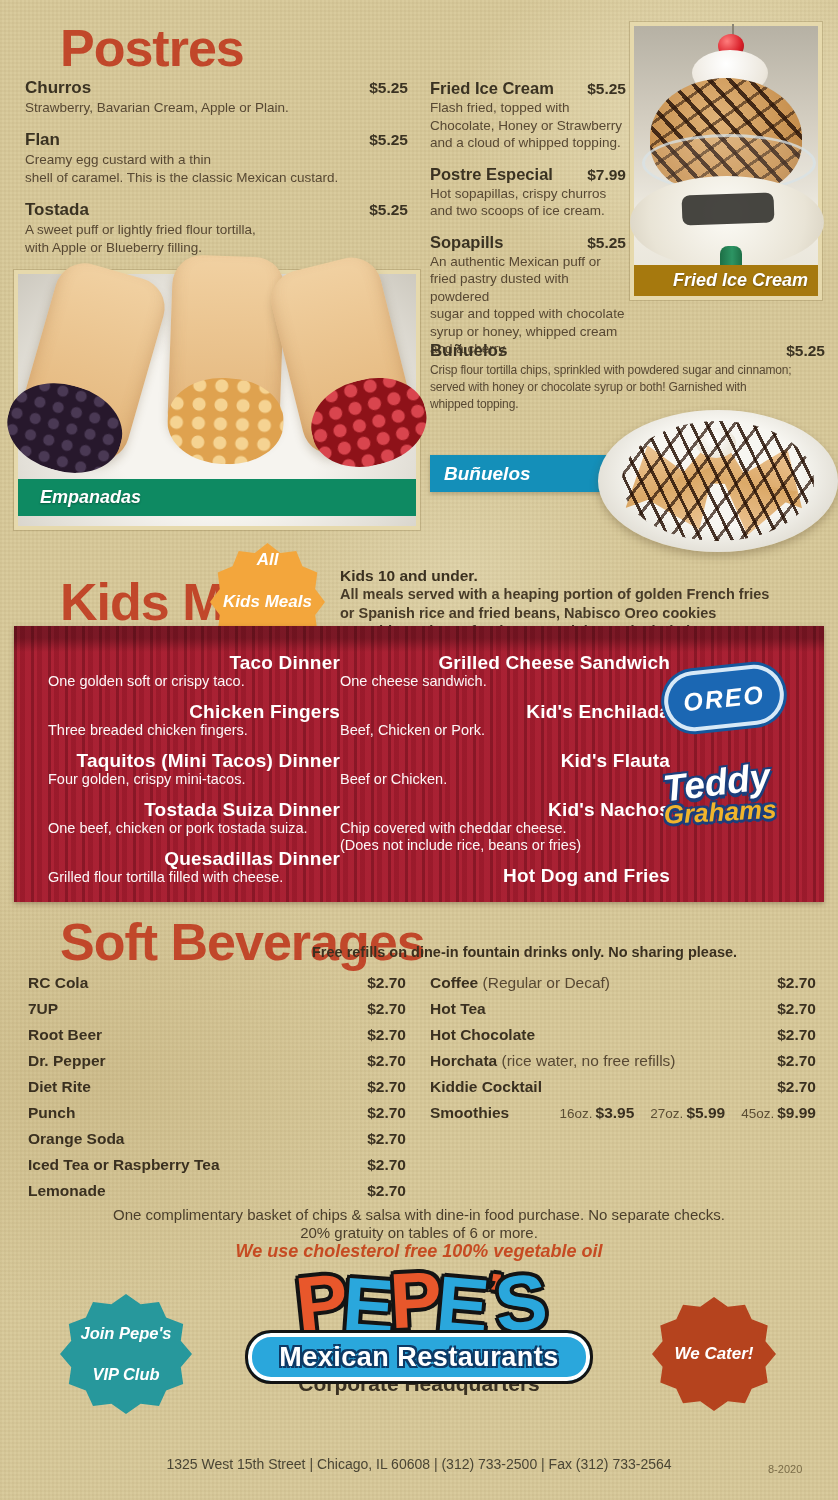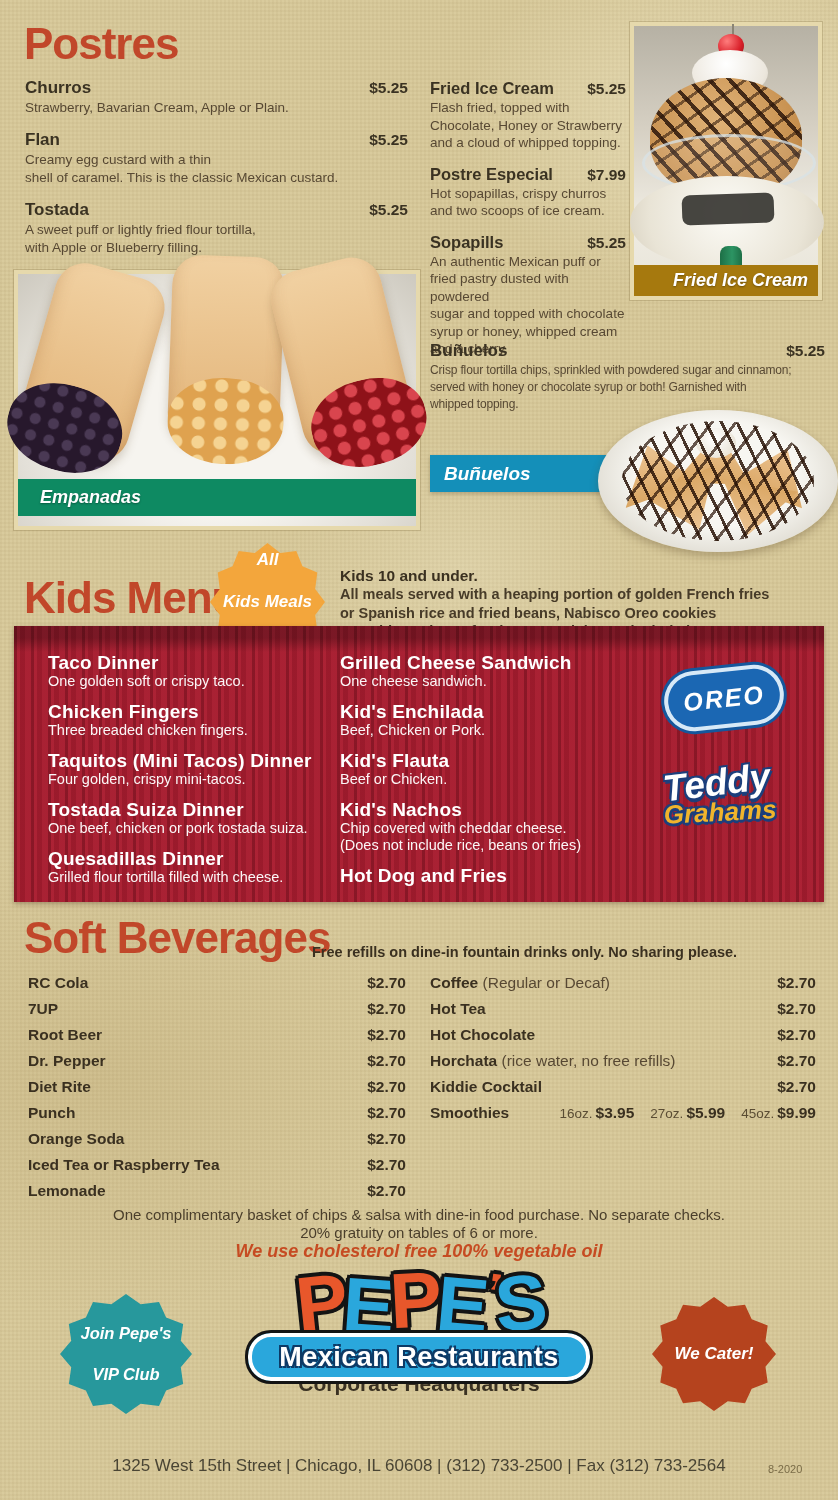--- a/index.html
+++ b/index.html
@@ -8,21 +8,21 @@
     font-family:"Liberation Sans",sans-serif;color:#3d3424;
     background-color:#d9cb9d;
     background-image:
       radial-gradient(ellipse 420px 300px at 85% 8%, rgba(255,250,225,.35), transparent 60%),
       radial-gradient(ellipse 500px 380px at 12% 72%, rgba(150,120,60,.14), transparent 62%),
       radial-gradient(ellipse 300px 220px at 55% 38%, rgba(255,252,235,.18), transparent 60%),
       repeating-linear-gradient(0deg, rgba(150,125,75,.07) 0 2px, transparent 2px 4px),
       repeating-linear-gradient(90deg, rgba(150,125,75,.07) 0 2px, transparent 2px 4px);
   }
   .abs{position:absolute;}
-  .sec-title{font-size:44px;font-weight:800;color:#c1472a;letter-spacing:-1px;line-height:1;}
+  .sec-title{font-size:52px;font-weight:800;color:#c1472a;letter-spacing:-1px;line-height:1;margin-left:36px;}
   
   .mi{margin-bottom:13px;}
   .mi-row{display:flex;justify-content:space-between;align-items:baseline;}
   .mi-name{font-weight:bold;font-size:17px;color:#3a3222;line-height:20px;}
   .mi-price{font-weight:bold;font-size:15.5px;color:#3a3222;}
   .mi-desc{font-size:13.5px;color:#574833;line-height:18px;white-space:pre-line;margin-top:1px;}
   .col-narrow .mi-name{font-size:16.5px;}
   .col-narrow .mi{margin-bottom:12px;}
   .col-narrow .mi-desc{line-height:17.5px;}
   .bun-desc{font-size:12px!important;letter-spacing:-.15px;line-height:17px!important;}
@@ -84,21 +84,21 @@
   
   #kids-note{width:492px;}
   #kids-note .knt{font-weight:bold;font-size:15.5px;color:#3a3020;line-height:19px;}
   #kids-note .knl{font-weight:bold;font-size:14.5px;color:#473b28;line-height:18.5px;}
   #kids-block{background-color:#a82133;
     background-image:
       linear-gradient(180deg, rgba(0,0,0,.28) 0 12px, rgba(0,0,0,0) 26px),
       repeating-linear-gradient(90deg, rgba(80,5,15,.35) 0 3px, rgba(190,40,60,.16) 3px 6px, rgba(120,10,25,.28) 6px 11px, rgba(175,35,55,.12) 11px 17px);
     box-shadow:0 2px 5px rgba(60,30,10,.3);}
   .k-item{margin-bottom:11px;}
-  .k-name{font-weight:bold;font-size:19px;color:#ffffff;line-height:21px;letter-spacing:.2px;}
+  .k-name{font-weight:bold;font-size:19px;color:#ffffff;line-height:21px;letter-spacing:.2px;text-align:right;}
   .k-desc{font-size:14.5px;color:rgba(255,255,255,.96);line-height:17px;white-space:pre-line;}
   #oreo-logo{position:absolute;right:44px;top:46px;width:112px;height:52px;transform:rotate(-6deg);
     background:#1b67b3;border-radius:28px;display:flex;align-items:center;justify-content:center;
     box-shadow:0 0 0 4px #d7e9f7, 0 0 0 7px #15579c;
     color:#fff;font-weight:800;font-style:italic;font-size:25px;letter-spacing:2px;}
   #teddy-logo{position:absolute;right:26px;top:138px;width:160px;text-align:center;transform:rotate(-7deg);}
   .teddy-top{font-size:37px;font-weight:800;font-style:italic;color:#fff;line-height:1;
     text-shadow:-2px -2px 0 #1c3f7c,2px -2px 0 #1c3f7c,-2px 2px 0 #1c3f7c,2px 2px 0 #1c3f7c,0 4px 0 #1c3f7c;}
   .teddy-bottom{font-size:26px;font-weight:800;font-style:italic;color:#f0b42c;line-height:1;margin-top:-2px;transform:rotate(4deg);
     text-shadow:-2px -2px 0 #1c3f7c,2px -2px 0 #1c3f7c,-2px 2px 0 #1c3f7c,2px 2px 0 #1c3f7c,0 3px 0 #1c3f7c;}
@@ -116,21 +116,21 @@
   #oil-note{left:0;right:0;text-align:center;font-style:italic;font-weight:bold;font-size:18px;color:#c64b22;}
   #pepes-logo{left:0;right:0;top:1264px;text-align:center;}
   .pletter{display:inline-block;font-weight:800;font-size:78px;line-height:1;letter-spacing:-5px;
     text-shadow:-3px -3px 0 #141414,3px -3px 0 #141414,-3px 3px 0 #141414,3px 3px 0 #141414,0 -4px 0 #141414,0 4px 0 #141414,-4px 0 0 #141414,4px 0 0 #141414;}
   .c-or{color:#e8572b;} .c-bl{color:#2aa7dc;}
   #mex-bar{width:342px;height:48px;margin:-12px auto 0;background:#2aa7dc;border:3px solid #141414;border-radius:26px;
     box-shadow:inset 0 0 0 4px #ffffff;display:flex;align-items:center;justify-content:center;position:relative;z-index:3;
     color:#fff;font-weight:800;font-size:27px;letter-spacing:.5px;
     text-shadow:-2px -2px 0 #0d3a66,2px -2px 0 #0d3a66,-2px 2px 0 #0d3a66,2px 2px 0 #0d3a66;}
   #hq-line{left:0;right:0;top:1372px;text-align:center;font-weight:bold;font-size:21px;color:#3a3122;}
-  #addr-line{left:0;right:0;top:1456px;text-align:center;font-size:17px;color:#4a4534;}
+  #addr-line{left:0;right:0;top:1456px;text-align:center;font-size:14px;color:#4a4534;}
   #ver-tag{left:768px;top:1463px;font-size:11px;color:#7a6c48;}
 </style>
 </head>
 <body>
 
 <div id="page">
 
   <div class="abs sec-title" style="left:24px;top:22px;">Postres</div>
 
   <div class="abs" style="left:25px;top:78px;width:383px;">

